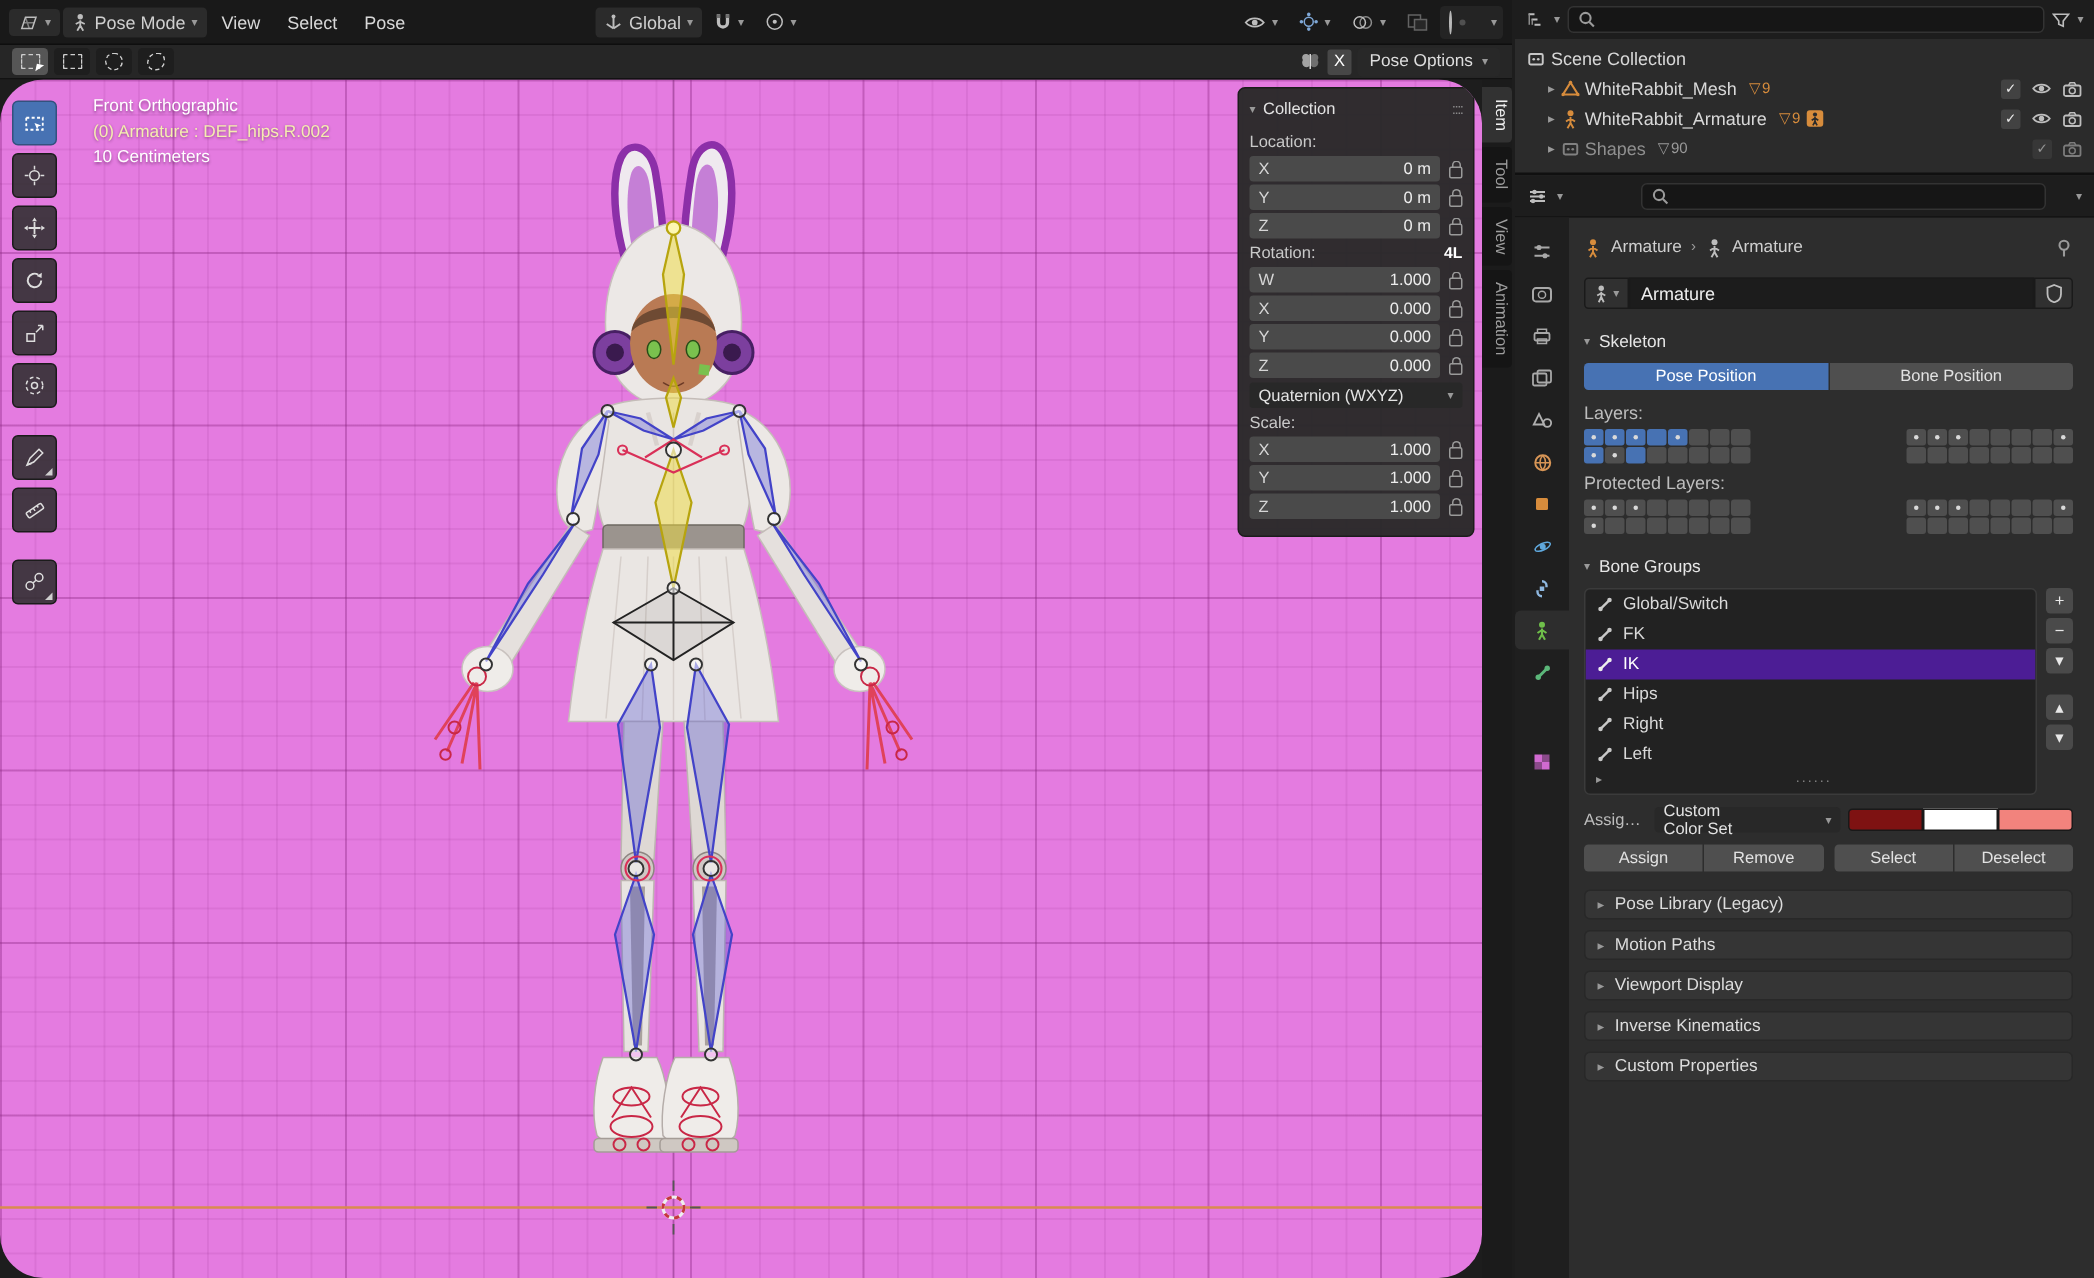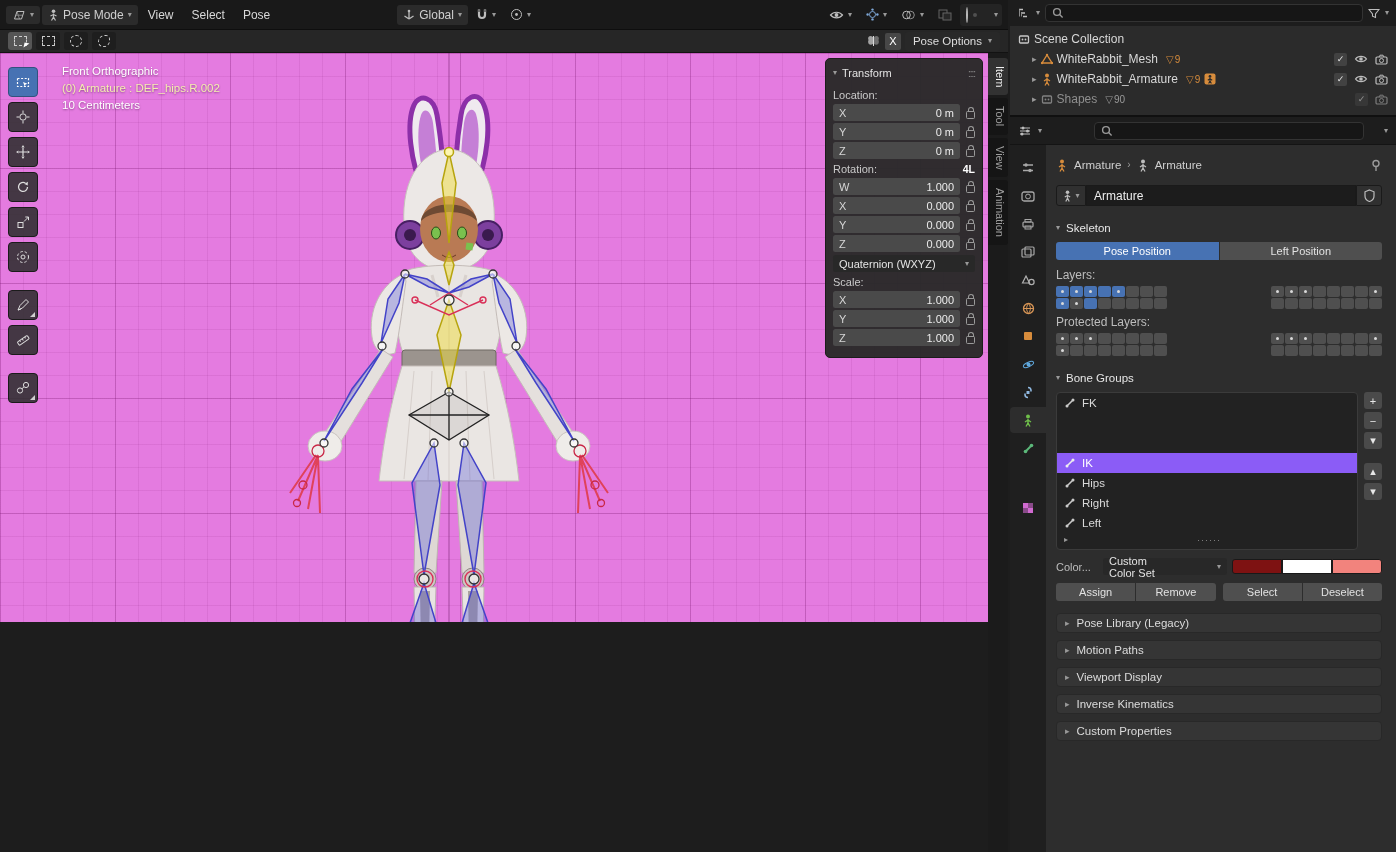--- a/index.html
+++ b/index.html
@@ -42,27 +42,27 @@
   .toolheader { position:absolute; left:0; top:30px; width:1008px; height:23px; background:#262626; display:flex; align-items:center; padding:0 8px; gap:4px; border-bottom:1px solid #121212; }
   .sel-btn { width:24px; height:18px; border-radius:3px; background:#1e1e1e; display:flex; align-items:center; justify-content:center; position:relative; }
   .sel-btn.active { background:#565656; }
   .dashed-sq { width:13px; height:10px; border:1.2px dashed #cfcfcf; border-radius:1px; }
   .dashed-ci { width:12px; height:12px; border:1.2px dashed #cfcfcf; border-radius:50%; }
   .sel-cursor::after { content:""; position:absolute; right:3px; bottom:2px; width:0; height:0; border-left:5px solid #fff; border-bottom:5px solid transparent; transform:rotate(12deg); }
   .mirror-x { width:16px; height:17px; background:#474747; color:#fff; border-radius:2px; text-align:center; line-height:17px; font-size:11px; }
   .pose-opts { display:flex; align-items:center; gap:6px; background:#282828; border-radius:3px; height:19px; padding:0 8px; color:#ddd; font-size:11.5px; }
 
   
-  .viewport { position:absolute; left:0; top:53px; width:988px; height:569px; background-color:#e47be0;
+  .viewport { position:absolute; left:0; top:53px; width:988px; height:799px; background-color:#e47be0;
     background-image:
       linear-gradient(rgba(135,35,125,.28) 1px, transparent 1px),
       linear-gradient(90deg, rgba(135,35,125,.28) 1px, transparent 1px),
       linear-gradient(rgba(135,35,125,.11) 1px, transparent 1px),
       linear-gradient(90deg, rgba(135,35,125,.11) 1px, transparent 1px);
-    background-size:115px 115px,115px 115px,23px 23px,23px 23px; overflow:hidden; }
+    background-size:115px 115px,115px 115px,23px 23px,23px 23px; overflow:hidden;border-radius:29px; }
   .vp-overlay-text { position:absolute; left:62px; top:10px; line-height:17px; font-size:11.5px; text-shadow:0 1px 2px rgba(40,0,40,.45); }
   .vp-overlay-text .l1, .vp-overlay-text .l3 { color:#ffffff; }
   .vp-overlay-text .l2 { color:#f5edb0; }
 
   
   .toolcol { position:absolute; left:8px; top:14px; display:flex; flex-direction:column; gap:5px; }
   .tool-btn { width:30px; height:30px; background:#2d2d2dE0; border:1px solid #1b1b1b; border-radius:4px; display:flex; align-items:center; justify-content:center; position:relative; }
   .tool-btn.active { background:#4772b3; border-color:#33517e; }
   .tool-gap { height:8px; }
   .flyout::after { content:""; position:absolute; right:2px; bottom:2px; border-left:5px solid transparent; border-bottom:5px solid #cfcfcf; }
@@ -116,21 +116,21 @@
   .sub-label { color:#bdbdbd; font-size:12px; margin:6px 0 4px; }
   .lgrids { display:flex; justify-content:space-between; margin-bottom:2px; }
   .lgrid { display:grid; grid-template-columns:repeat(8,13px); grid-auto-rows:11px; gap:1px; }
   .lcell { background:#4f4f4f; border-radius:2px; position:relative; }
   .lcell.on, .lcell.on-dot { background:#4772b3; }
   .lcell.on-dot::after, .lcell.dot::after { content:""; position:absolute; left:4.5px; top:3.5px; width:3.5px; height:3.5px; border-radius:50%; background:#d9d9d9; }
 
   .bg-wrap { display:flex; gap:6px; margin:4px 0 8px; }
   .bg-list { flex:1; background:#222; border:1px solid #3b3b3b; border-radius:4px; overflow:hidden; padding-bottom:2px; }
   .bg-row { display:flex; align-items:center; gap:6px; height:20px; padding:0 7px; color:#d9d9d9; font-size:11.5px; }
-  .bg-row.selected { background:#8b5cf6; color:#fff;margin-top:40px; }
+  .bg-row.selected { background:#4c1d95; color:#fff; }
   .bg-foot { display:flex; align-items:center; height:14px; padding:0 7px; color:#8a8a8a; }
   .bg-foot .handle { margin:0 auto; font-size:9px; letter-spacing:1px; }
   .bg-btns { width:18px; display:flex; flex-direction:column; gap:3px; }
   .mini-btn { width:18px; height:17px; background:#4a4a4a; border-radius:3px; color:#e8e8e8; font-size:11px; display:flex; align-items:center; justify-content:center; }
   .mini-gap { height:8px; }
   .color-row { display:flex; align-items:center; gap:5px; height:17px; margin:2px 0 8px; }
   .color-label { width:42px; color:#bdbdbd; font-size:11px; white-space:nowrap; overflow:hidden; text-overflow:ellipsis; }
   .color-drop { width:124px; height:17px; background:#282828; border-radius:3px; display:flex; align-items:center; padding:0 6px; color:#e2e2e2; font-size:11px;gap:44px; }
   .color-drop .caret { margin-left:auto; }
   .swatches { flex:1; display:flex; }
@@ -462,21 +462,21 @@
             <circle cx="5" cy="10.5" r="2.6" fill="none" stroke="#ddd"></circle>
             <circle cx="11" cy="5" r="2.6" fill="none" stroke="#ddd"></circle>
             <path d="M7 8.7 L9 6.8" stroke="#ddd"></path>
           </svg>
         </div>
     </div>
 
     <div class="npanel">
       <div class="np-head">
         <span class="caret">▾</span>
-        <span>Transform</span>
+        <span>Collection</span>
         <span class="grip" style="margin-left:auto">::::</span>
       </div>
 
       <div class="np-label">Location:</div>
       <div class="num-row">
           <div class="nfield">
             <span class="ax">X</span>
             <span class="vv">0 m</span>
           </div>
           <span class="lock"></span>
@@ -829,21 +829,21 @@
               </svg>
           </div>
         </div>
 
         <div class="panel-head">
           <span class="caret">▾</span>
           <span>Skeleton</span>
         </div>
         <div class="pair">
           <div class="pair-btn active">Pose Position</div>
-          <div class="pair-btn">Left Position</div>
+          <div class="pair-btn">Bone Position</div>
         </div>
         <div class="sub-label">Layers:</div>
         <div class="lgrids">
           <div class="lgrid">
               <span class="lcell on-dot"></span>
               <span class="lcell on-dot"></span>
               <span class="lcell on-dot"></span>
               <span class="lcell on"></span>
               <span class="lcell on-dot"></span>
               <span class="lcell off"></span>
@@ -916,20 +916,28 @@
               <span class="lcell off"></span>
             </div>
         </div>
 
         <div class="panel-head" style="margin-top:12px">
           <span class="caret">▾</span>
           <span>Bone Groups</span>
         </div>
         <div class="bg-wrap">
           <div class="bg-list">
+            <div class="bg-row">
+                <svg width="12" height="12">
+                  <path d="M3.2 8.8 L8.8 3.2" stroke="#c8c8c8" stroke-width="1.6"></path>
+                  <circle cx="3" cy="9" r="1.5" fill="#c8c8c8"></circle>
+                  <circle cx="9" cy="3" r="1.5" fill="#c8c8c8"></circle>
+                </svg>
+                <span>Global/Switch</span>
+              </div>
             <div class="bg-row">
                 <svg width="12" height="12">
                   <path d="M3.2 8.8 L8.8 3.2" stroke="#c8c8c8" stroke-width="1.6"></path>
                   <circle cx="3" cy="9" r="1.5" fill="#c8c8c8"></circle>
                   <circle cx="9" cy="3" r="1.5" fill="#c8c8c8"></circle>
                 </svg>
                 <span>FK</span>
               </div>
             <div class="bg-row selected">
                 <svg width="12" height="12">
@@ -972,21 +980,21 @@
             <div class="mini-btn">+</div>
             <div class="mini-btn">−</div>
             <div class="mini-btn">▾</div>
             <div class="mini-gap"></div>
             <div class="mini-btn">▴</div>
             <div class="mini-btn">▾</div>
           </div>
         </div>
 
         <div class="color-row">
-          <span class="color-label">Color...</span>
+          <span class="color-label">Assign...</span>
           <div class="color-drop">
             <span>Custom Color Set</span>
             <span class="caret">▾</span>
           </div>
           <div class="swatches">
             <span class="swatch" style="background: rgb(126, 18, 18);"></span>
             <span class="swatch" style="background: rgb(255, 255, 255);"></span>
             <span class="swatch" style="background: rgb(242, 131, 125);"></span>
           </div>
         </div>

